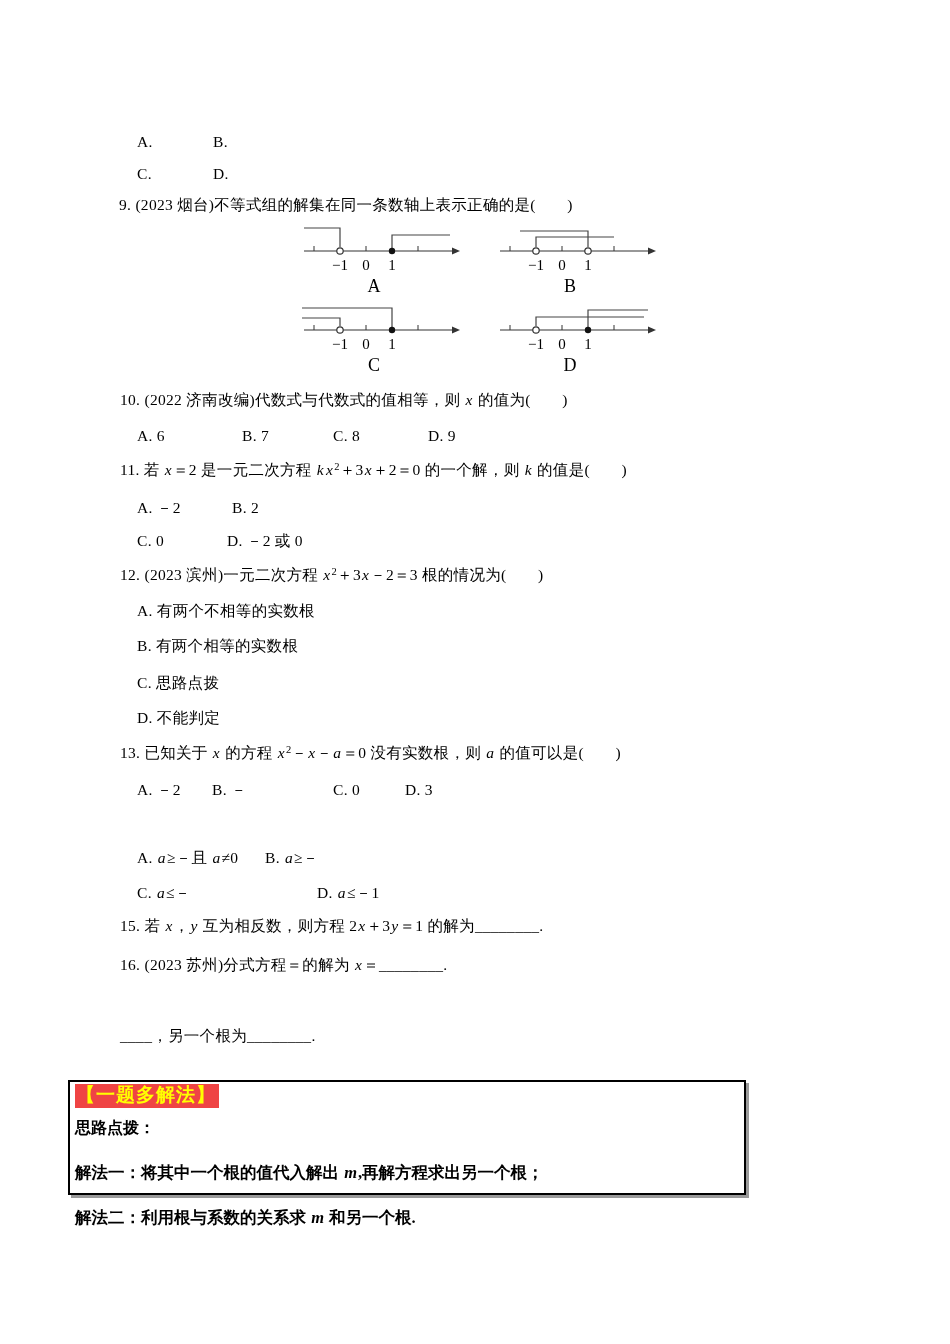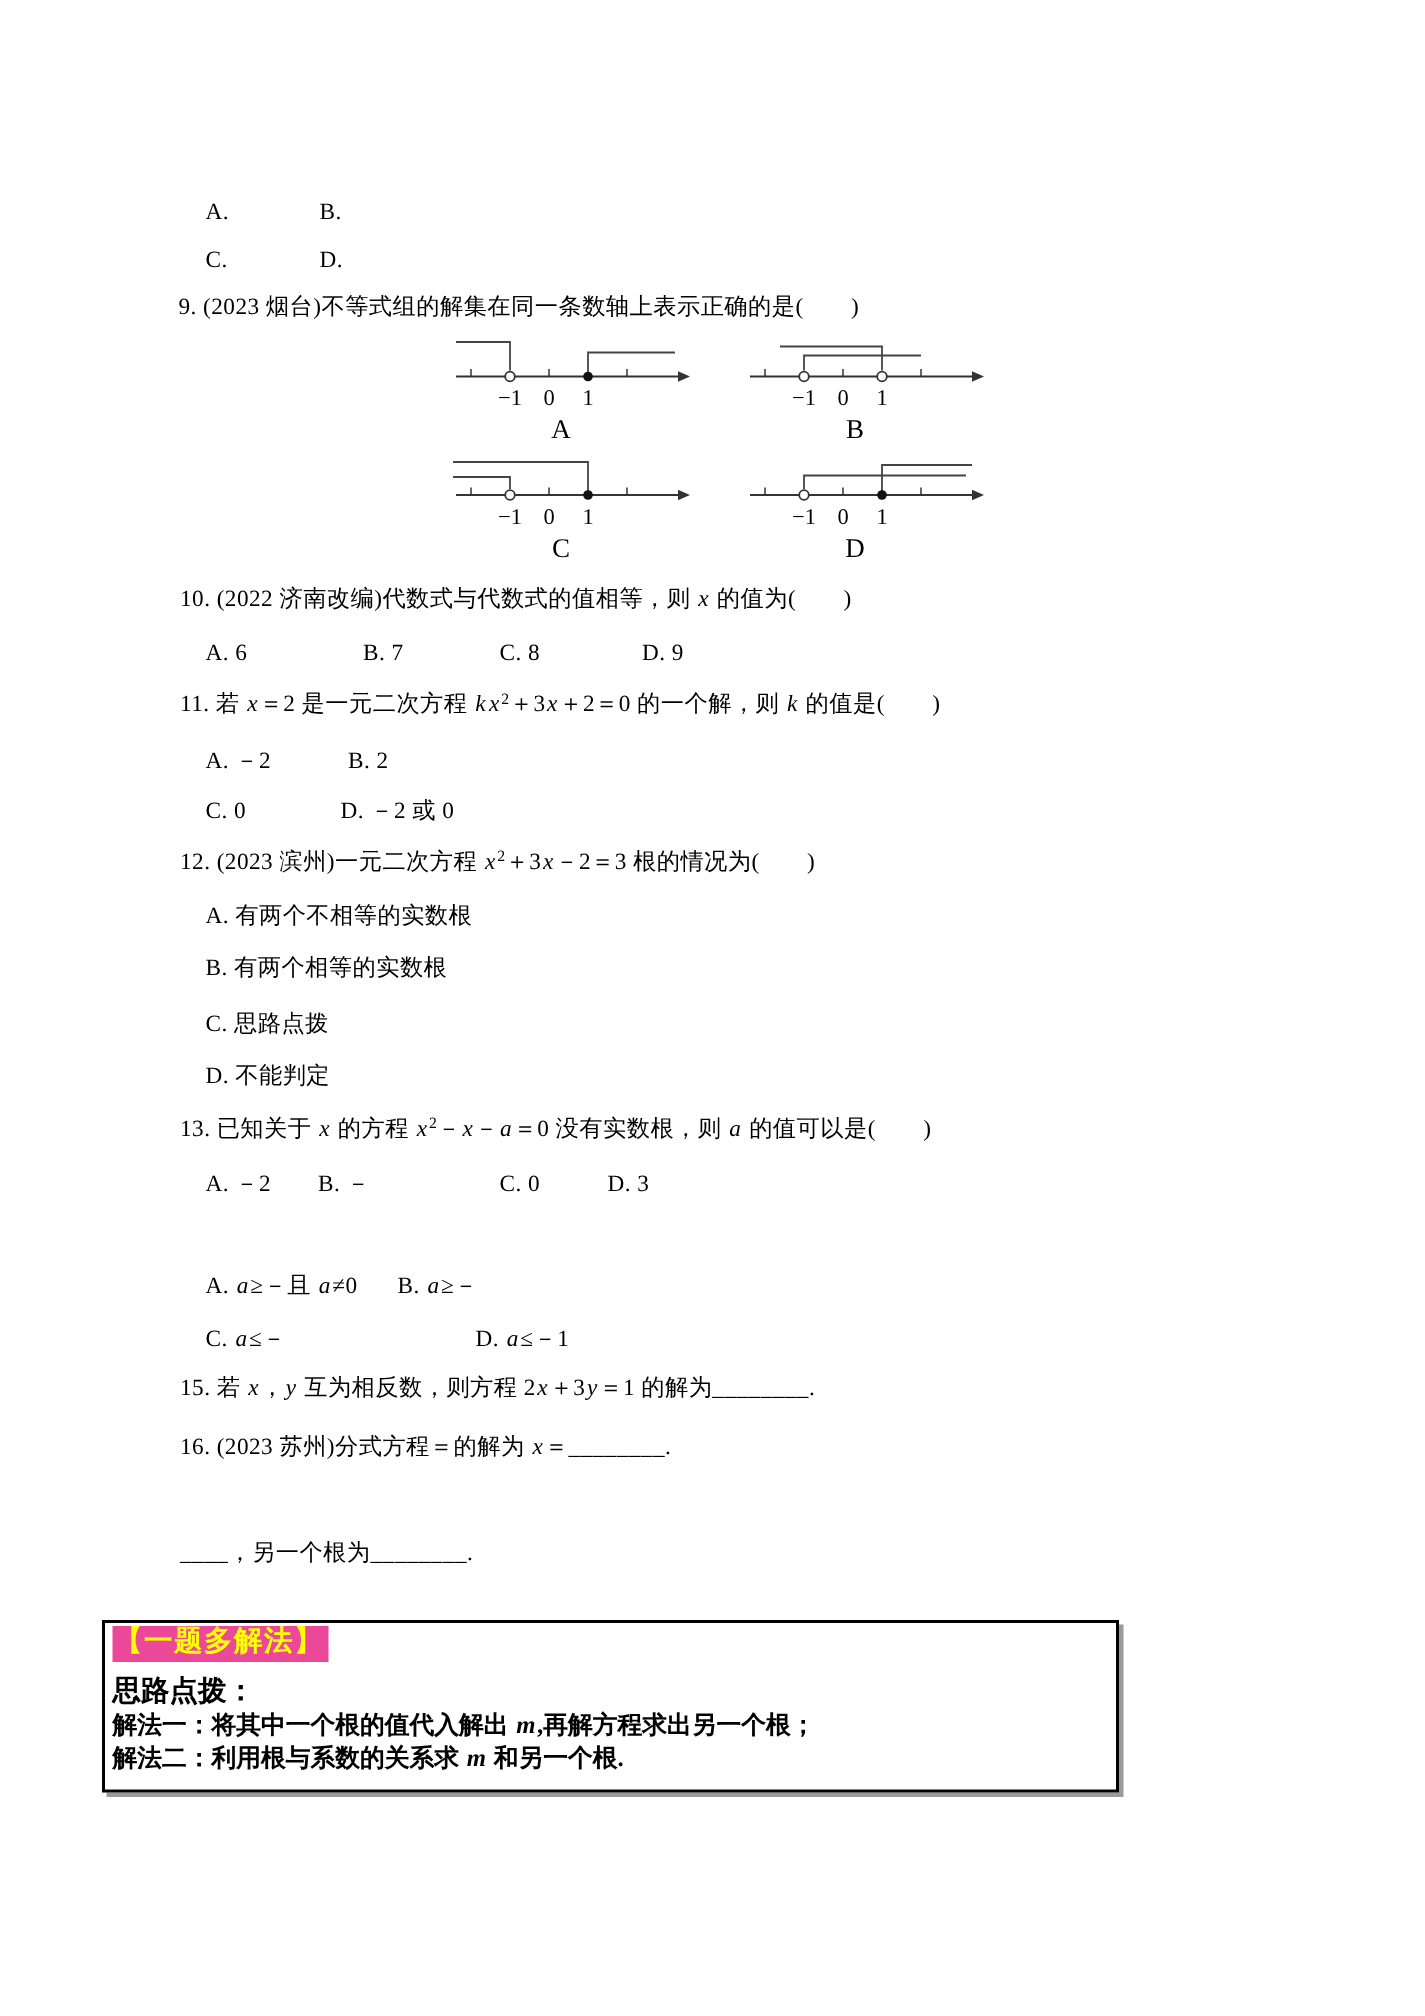--- a/index.html
+++ b/index.html
@@ -11,22 +11,22 @@
   .it{font-style:italic;padding:0 1px;font-family:"Liberation Serif","DejaVu Serif",serif;}
   sup{font-size:10.5px;line-height:0;vertical-align:5px;}
   svg text{font-family:"Liberation Serif","DejaVu Serif",serif;}
   .diagram{position:absolute;}
   .solution-box{position:absolute;left:68px;top:1080px;width:678px;height:115px;
       border:2px solid #000;background:#fff;box-shadow:3px 3px 0 #9a9a9a;box-sizing:border-box;
       padding:2px 8px 0 5px;}
   .box-header{display:inline-block;font-size:19px;font-weight:bold;letter-spacing:1px;
       padding:0 3px 2px 1px;line-height:22px;}
   .box-hint{font-family:Liberation Serif, serif;font-weight:bold;
-      font-size:19px;margin-top:9px;line-height:22px;}
-  .box-method{font-weight:bold;font-size:16.5px;margin-top:0;line-height:22px;}
+      font-size:16px;margin-top:9px;line-height:22px;}
+  .box-method{font-weight:bold;font-size:16.5px;margin-top:23px;line-height:22px;}
 </style>
 </head>
 <body>
 
 <div class="page">
 
   <div class="line" style="left:0;top:131px;width:100%">
     <span class="opt" style="left:137px">A.</span>
     <span class="opt" style="left:213px">B.</span>
   </div>
@@ -140,19 +140,19 @@
   <div class="line" style="left:0;top:882px;width:100%">
     <span class="opt" style="left:137px"><span>C. </span><span class="it">a</span><span>≤－</span></span>
     <span class="opt" style="left:317px"><span>D. </span><span class="it">a</span><span>≤－1</span></span>
   </div>
 
   <div class="line" style="left:120px;top:915px"><span>15. 若 </span><span class="it">x</span><span>，</span><span class="it">y</span><span> 互为相反数，则方程 2</span><span class="it">x</span><span>＋3</span><span class="it">y</span><span>＝1 的解为________.</span></div>
   <div class="line" style="left:120px;top:954px"><span>16. (2023 苏州)分式方程＝的解为 </span><span class="it">x</span><span>＝________.</span></div>
   <div class="line" style="left:120px;top:1025px">____，另一个根为________.</div>
 
   <div class="solution-box">
-    <span class="box-header" style="background: #ec4899; color: rgb(255, 255, 0);">【一题多解法】</span>
+    <span class="box-header" style="background: #ef4444; color: rgb(255, 255, 0);">【一题多解法】</span>
     <div class="box-hint">思路点拨：</div>
     <div class="box-method"><span>解法一：将其中一个根的值代入解出 </span><span class="it">m</span><span>,再解方程求出另一个根；</span></div>
     <div class="box-method"><span>解法二：利用根与系数的关系求 </span><span class="it">m</span><span> 和另一个根.</span></div>
   </div>
 
 </div>
 
 </body></html>

